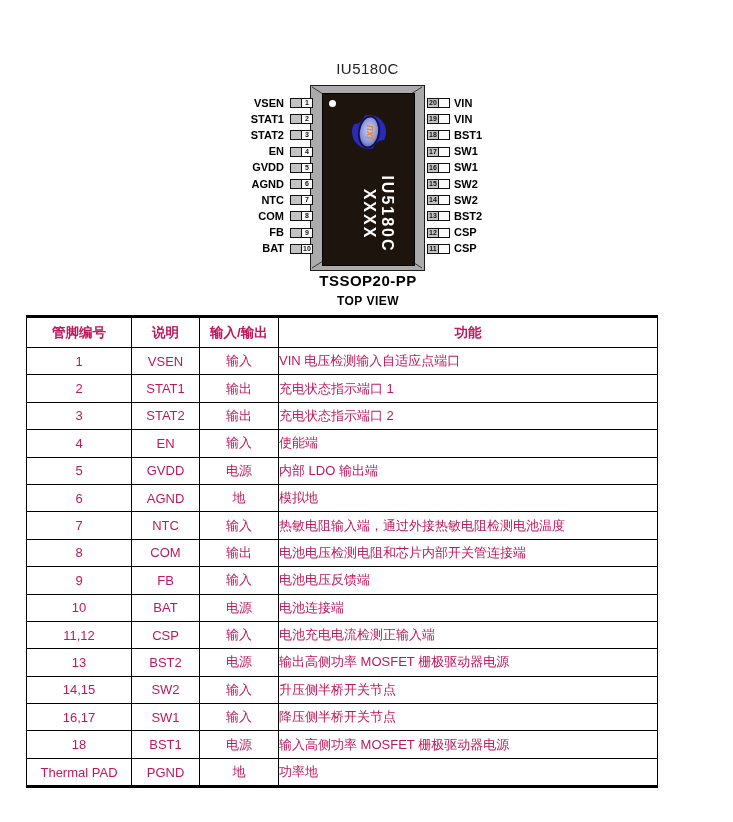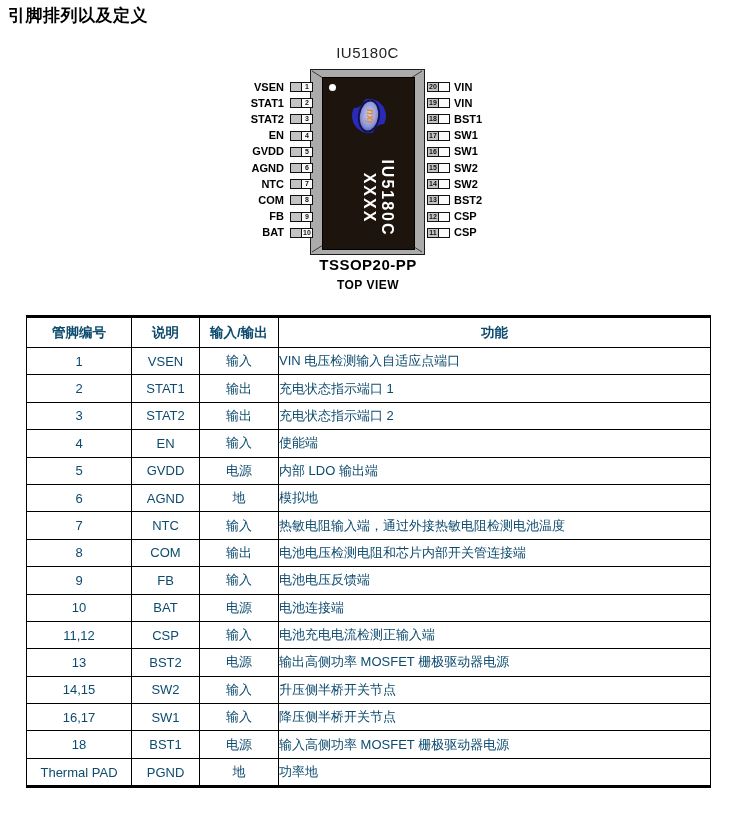--- a/index.html
+++ b/index.html
@@ -3,21 +3,21 @@
 <meta charset="utf-8">
 <style>
   html,body{margin:0;padding:0;background:#ffffff;}
   .page{position:relative;width:733px;height:822px;background:#ffffff;overflow:hidden;
         font-family:"Liberation Sans","DejaVu Sans",sans-serif;color:#000;}
 
   .heading{position:absolute;left:8px;top:4px;margin:0;font-size:17px;font-weight:bold;
            letter-spacing:0.5px;color:#000;}
 
   
-  #diagram{position:absolute;left:0;top:0;width:733px;height:300px;}
+  #diagram{position:absolute;left:0;top:16px;width:733px;height:300px;}
   .chip-title{position:absolute;left:310px;top:44px;width:115px;text-align:center;
               font-size:15px;letter-spacing:0.5px;color:#222;}
   .chip-frame{position:absolute;left:310px;top:69px;width:115px;height:186px;box-sizing:border-box;
               background:var(--bevel,#ababab);border:1.5px solid #1b1b1b;}
   .chip-frame svg{position:absolute;left:0;top:0;}
   .chip-body{position:absolute;left:322px;top:77px;width:93px;height:173px;box-sizing:border-box;
              background:var(--chip-body,#1d140d);border:1px solid #000;}
   .pin1-dot{position:absolute;left:6px;top:6px;width:7px;height:7px;border-radius:50%;background:#fff;}
   .logo{position:absolute;left:26px;top:10px;}
   .marking-anchor{position:absolute;left:55px;top:120px;width:0;height:0;}
@@ -35,36 +35,35 @@
   .pin-box{position:absolute;width:23px;height:10px;box-sizing:border-box;border:1px solid #111;
            display:flex;background:#fff;}
   .pin-box.left{left:290px;}
   .pin-box.right{left:427px;}
   .pin-cell{flex:1;height:100%;font-size:7px;line-height:8px;font-weight:bold;
             text-align:center;color:#111;overflow:hidden;}
   .pin-cell.gray{background:var(--pin-gray,#c3c3c3);border-right:1px solid #111;}
   .pin-cell.white{background:#fbfbfb;}
 
   
-  #pin-table{position:absolute;left:26px;top:315px;width:685px;border-collapse:collapse;
-             table-layout:fixed;font-size:13px;color:#0c4a6e;}
+  #pin-table{position:absolute;left:26px;top:315px;width:632px;border-collapse:collapse;
+             table-layout:fixed;font-size:13px;color:#be185d;}
   #pin-table{border-top:3.5px solid #000;border-bottom:3.5px solid #000;
              border-left:1.5px solid #000;border-right:1.5px solid #000;}
   #pin-table th,#pin-table td{border:1px solid #000;overflow:hidden;white-space:nowrap;}
   #pin-table th{height:29px;font-size:13.5px;font-weight:bold;text-align:center;
                 border-bottom:1.5px solid #000;padding:0;}
   #pin-table td{height:26.4px;padding:0;text-align:center;vertical-align:middle;}
   #pin-table td.func{text-align:left;}
 </style>
 </head>
 <body>
 
 <div class="page" style="--chip-body: #1d140d; --bevel: #ababab; --pin-gray: #c3c3c3; --logo-blue: #2a2ab8; --logo-orange: #ee8420;">
 
-  <h1 class="heading">引脚排列以及定义</h1>
 
   <div id="diagram">
     <div class="chip-title">IU5180C</div>
 
     <div class="chip-frame">
       <svg width="112" height="183" viewBox="0 0 112 183">
         <line x1="1" y1="1" x2="12" y2="8" stroke="#3a3a3a" stroke-width="1"></line>
         <line x1="111" y1="1" x2="100" y2="8" stroke="#3a3a3a" stroke-width="1"></line>
         <line x1="1" y1="182" x2="12" y2="175" stroke="#3a3a3a" stroke-width="1"></line>
         <line x1="111" y1="182" x2="100" y2="175" stroke="#3a3a3a" stroke-width="1"></line>

